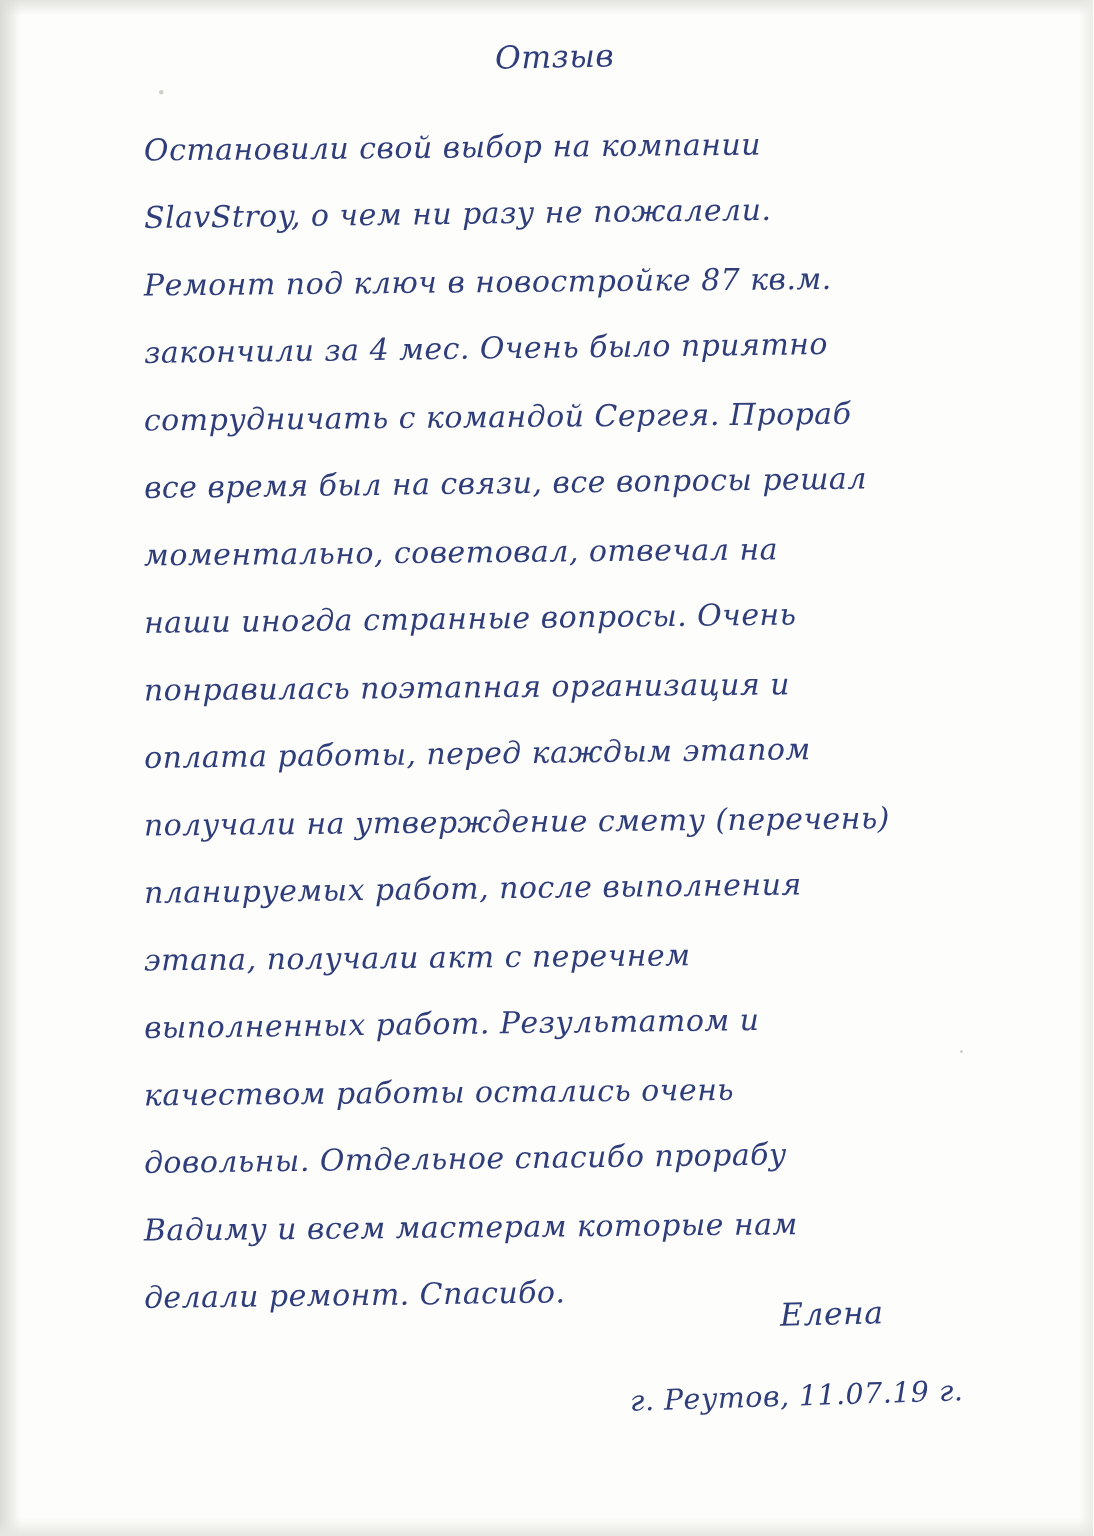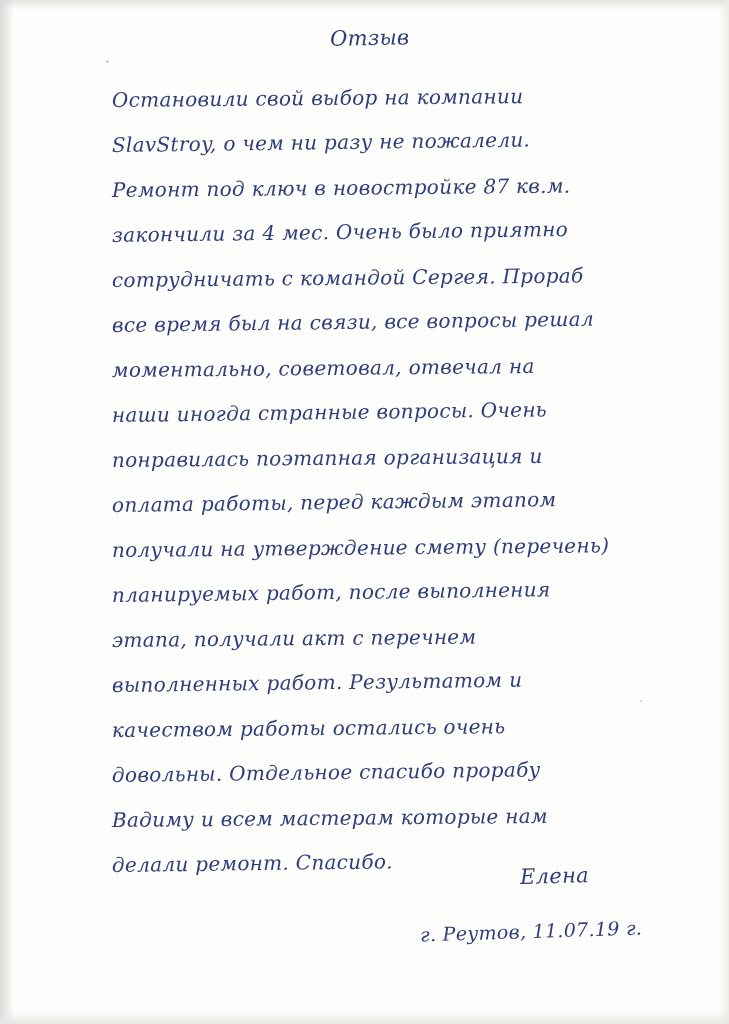--- a/index.html
+++ b/index.html
@@ -55,21 +55,21 @@
   .doc-title {
     position: absolute;
     left: 330px;
     top: 26px;
     font-size: 21px;
     transform: rotate(-1.2deg);
   }
 
   .body-block {
     position: absolute;
-    left: 112px;
+    left: 96px;
     top: 78px;
     width: 560px;
   }
   .line {
     font-size: 20px;
     line-height: 45px;
     white-space: nowrap;
     transform-origin: left center;
   }
   .line:nth-child(odd)  { transform: rotate(-0.55deg); }

